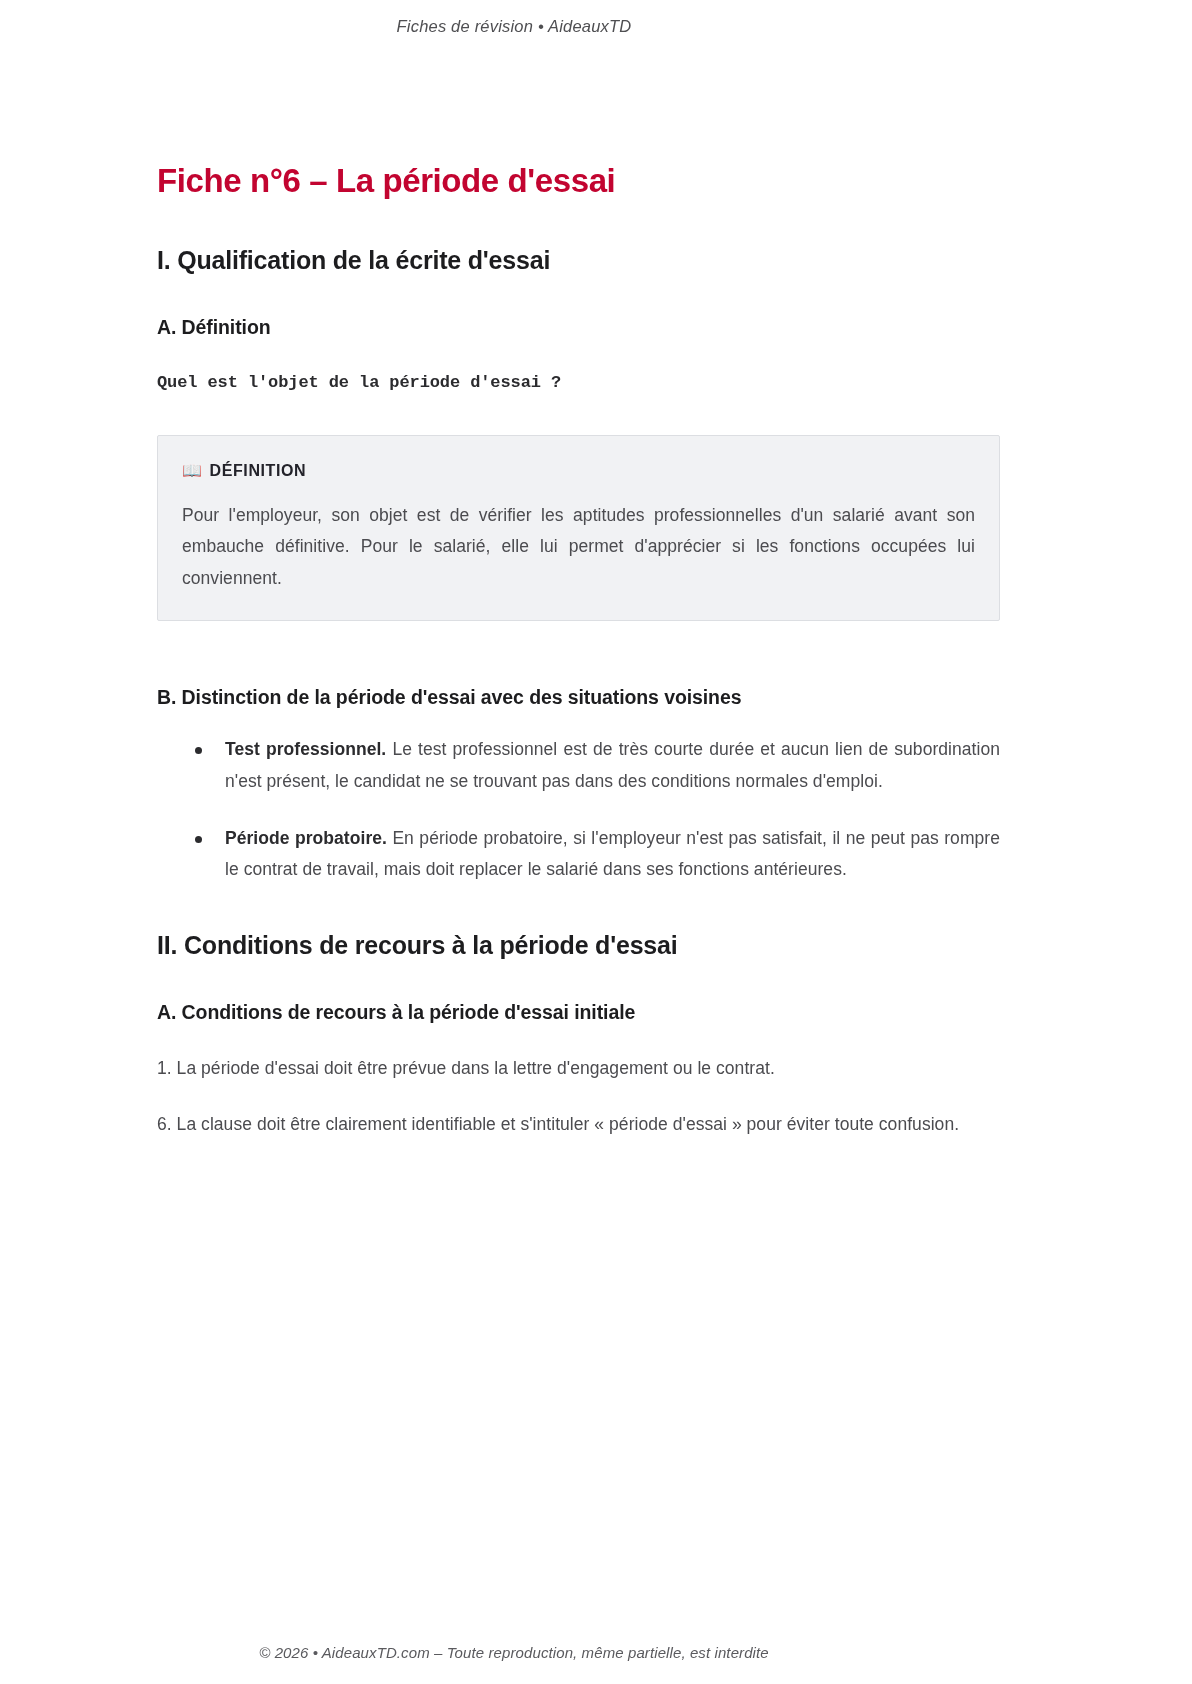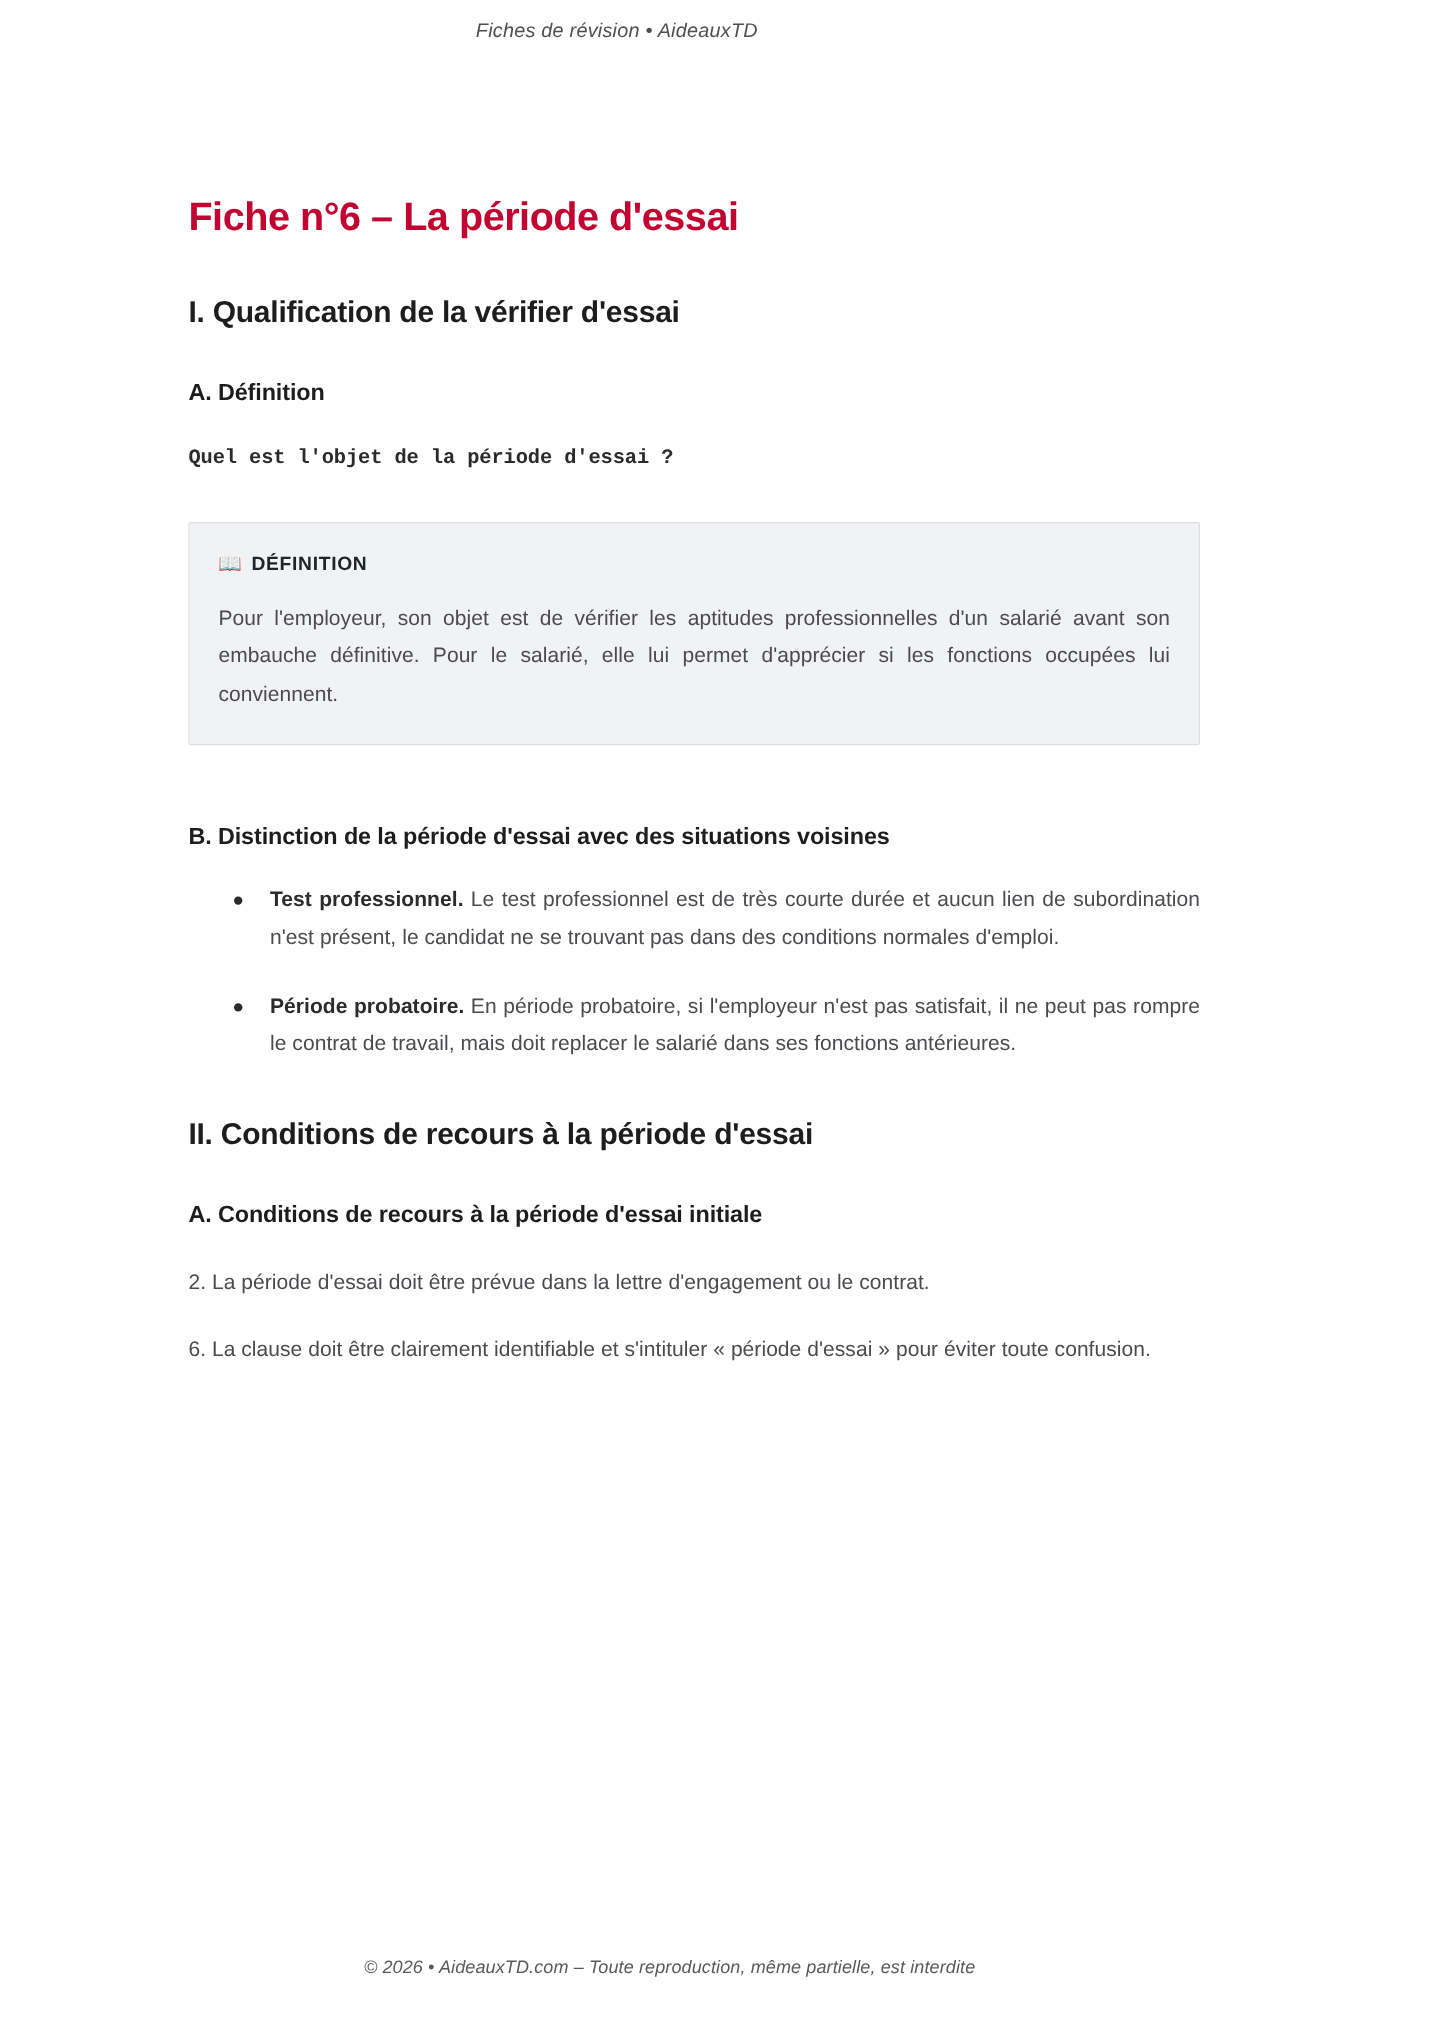--- a/index.html
+++ b/index.html
@@ -155,43 +155,42 @@
     line-height: 1.78;
     color: #4b4b4f;
     text-align: justify;
     letter-spacing: 0.05px;
   }
   .numbered p + p { margin-top: 25px; }
 
   
   .running-footer {
     position: absolute;
-    bottom: 36px;
+    bottom: 23px;
     left: 0;
     width: 100%;
     text-align: center;
     font-style: italic;
     font-size: 15px;
     color: #5a5a5e;
     letter-spacing: 0.1px;
-    padding-left: 44px;
   }
 </style>
 </head>
 <body>
 
 <div class="page">
 
   <div class="running-header">Fiches de révision • AideauxTD</div>
 
   <div class="content">
 
     <h1 class="doc-title">Fiche n°6 – La période d'essai</h1>
 
-    <h2 class="sec">I. Qualification de la vérifier d'essai</h2>
+    <h2 class="sec">I. Qualification de la écrite d'essai</h2>
 
     <h3 class="sub">A. Définition</h3>
 
     <p class="question">Quel est l'objet de la période d'essai ?</p>
 
     <div class="callout">
       <div class="callout-label">
         <span class="callout-icon">📖</span>
         <span>DÉFINITION</span>
       </div>
@@ -207,21 +206,21 @@
       <li>
         <span class="lead">Période probatoire.</span><span> En période probatoire, si l'employeur n'est pas satisfait, il ne peut pas rompre le contrat de travail, mais doit replacer le salarié dans ses fonctions antérieures.</span>
       </li>
     </ul>
 
     <h2 class="sec" style="margin-top:44px;">II. Conditions de recours à la période d'essai</h2>
 
     <h3 class="sub">A. Conditions de recours à la période d'essai initiale</h3>
 
     <div class="numbered">
-      <p>2. La période d'essai doit être prévue dans la lettre d'engagement ou le contrat.</p>
+      <p>1. La période d'essai doit être prévue dans la lettre d'engagement ou le contrat.</p>
       <p>6. La clause doit être clairement identifiable et s'intituler « période d'essai » pour éviter toute confusion.</p>
     </div>
 
   </div>
 
   <div class="running-footer">© 2026 • AideauxTD.com – Toute reproduction, même partielle, est interdite</div>
 
 </div>
 
 </body></html>

